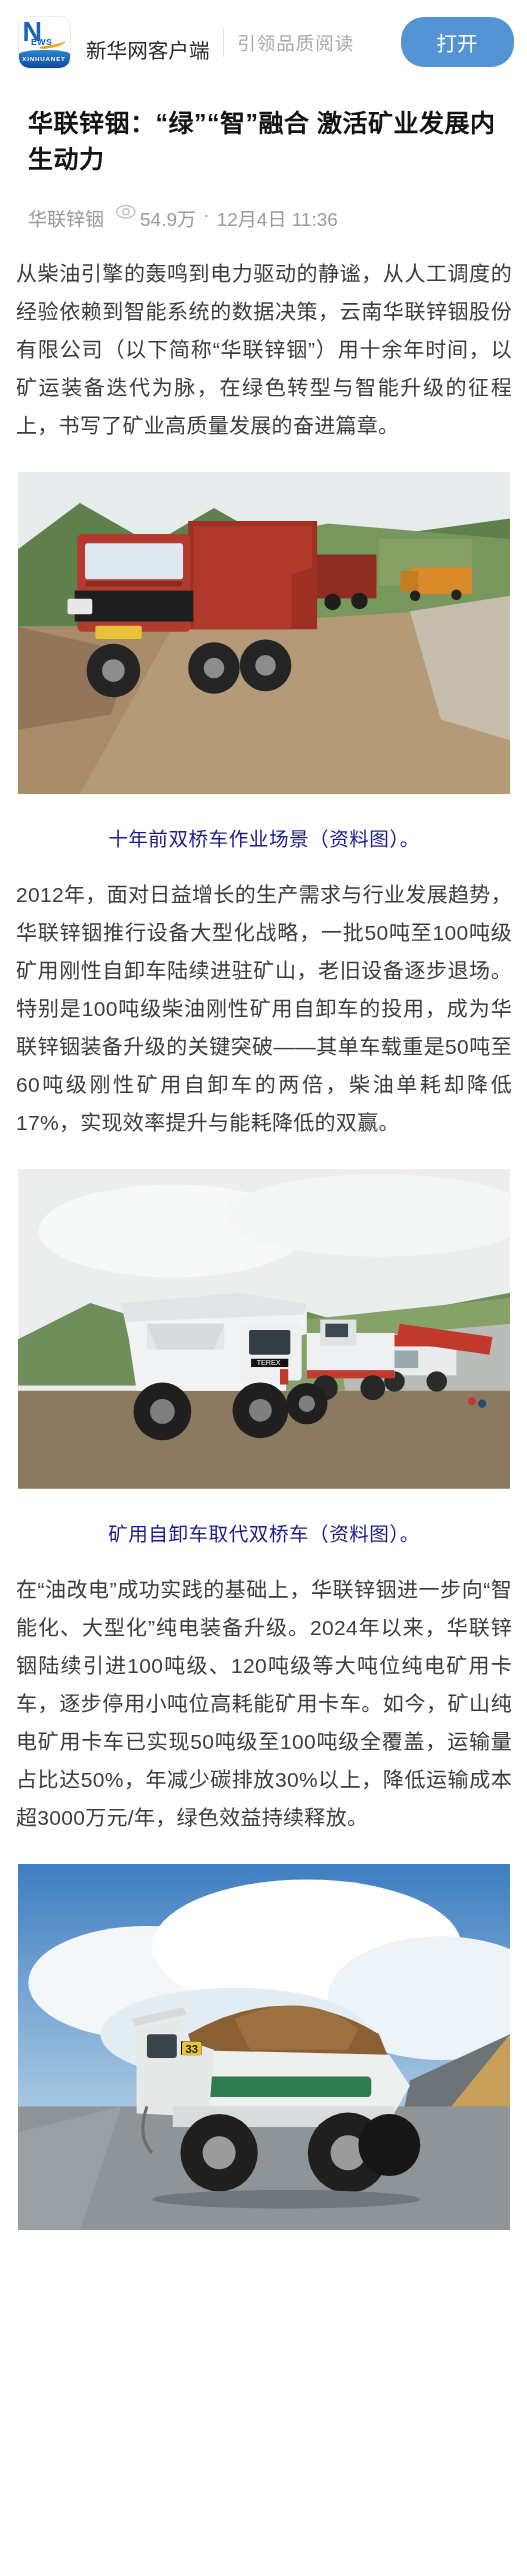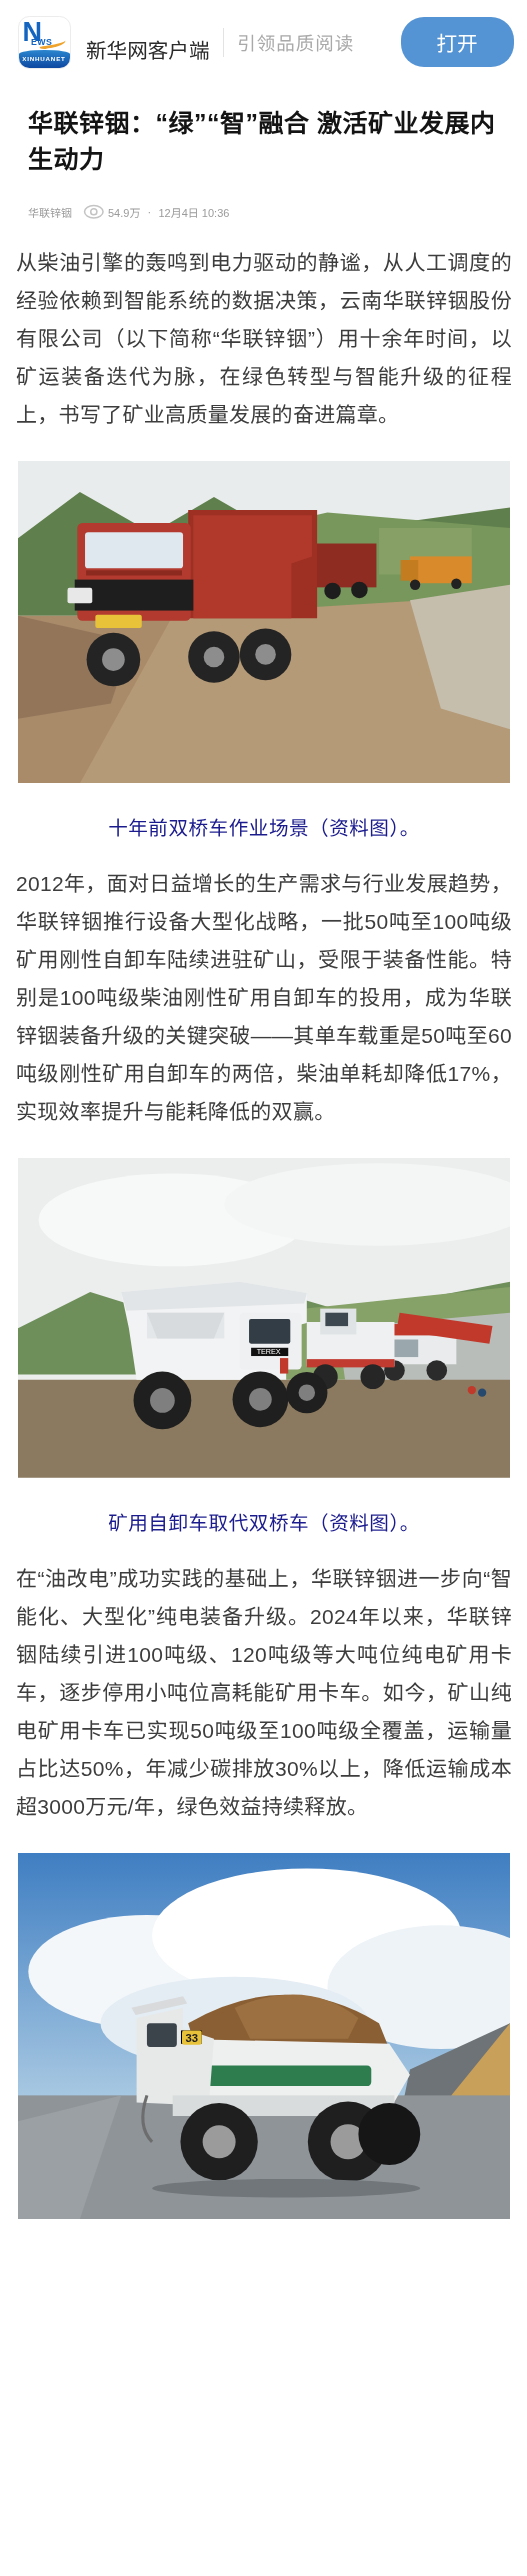--- a/index.html
+++ b/index.html
@@ -39,22 +39,22 @@
     border-radius:23px; background:#5494d4; color:#fff; font-size:20.6px;
     font-family:inherit; display:flex; align-items:center; justify-content:center;
   }
   
   .article { padding:0 0 17.5px 0; }
   .title {
     margin:23px 28px 0; font-size:25px; line-height:36px;
     font-weight:bold; color:#141414; letter-spacing:0.5px;
   }
   .meta {
-    margin:27px 28px 0; display:flex; align-items:center;
-    font-size:11px; color:#9b9b9b;
+    margin:27px 28px 0; display:flex; 
+    font-size:19px; color:#9b9b9b;
   }
   .meta .author { margin-right:11.3px; }
   .eye-icon { width:21.6px; height:15.5px; margin-right:3.1px; }
   .meta .dot { margin:0 7.2px; }
   p.body-par {
     margin:24px 16px 0; font-size:21px; line-height:38px;
     color:#3d3d3d; text-align:justify; letter-spacing:0.3px;
   }
   figure { margin:27px auto 0; width:492px; }
   figure svg { display:block; width:492px; }
@@ -87,21 +87,21 @@
   <h1 class="title">华联锌铟：“绿”“智”融合 激活矿业发展内生动力</h1>
 
   <div class="meta">
     <span class="author">华联锌铟</span>
     <svg class="eye-icon" viewBox="0 0 42 30">
       <ellipse cx="21" cy="15" rx="18" ry="12" fill="none" stroke="#c4c4c4" stroke-width="3"></ellipse>
       <circle cx="21" cy="15" r="6" fill="none" stroke="#c4c4c4" stroke-width="3"></circle>
     </svg>
     <span>54.9万</span>
     <span class="dot">·</span>
-    <span>12月4日 10:36</span>
+    <span>12月4日 11:36</span>
   </div>
 
   <p class="body-par">从柴油引擎的轰鸣到电力驱动的静谧，从人工调度的经验依赖到智能系统的数据决策，云南华联锌铟股份有限公司（以下简称“华联锌铟”）用十余年时间，以矿运装备迭代为脉，在绿色转型与智能升级的征程上，书写了矿业高质量发展的奋进篇章。</p>
 
   <figure>
     <svg viewBox="0 0 954 625" preserveAspectRatio="none">
       <rect width="954" height="625" fill="#dfe3e2"></rect>
       <rect width="954" height="160" fill="#e9ecec"></rect>
       <path d="M0 150 L120 60 L260 140 L380 70 L520 150 L954 90 L954 300 L0 300 Z" fill="#5f7f4c"></path>
       <path d="M420 140 L600 100 L954 130 L954 320 L420 320 Z" fill="#77975c"></path>
@@ -134,21 +134,21 @@
       <circle cx="185" cy="385" r="52" fill="#242424"></circle>
         <circle cx="185" cy="385" r="22" fill="#8d8d8d"></circle>
       <circle cx="380" cy="380" r="50" fill="#242424"></circle>
         <circle cx="380" cy="380" r="20" fill="#8d8d8d"></circle>
       <circle cx="480" cy="375" r="50" fill="#242424"></circle>
         <circle cx="480" cy="375" r="20" fill="#8d8d8d"></circle>
     </svg>
     <figcaption>十年前双桥车作业场景（资料图）。</figcaption>
   </figure>
 
-  <p class="body-par">2012年，面对日益增长的生产需求与行业发展趋势，华联锌铟推行设备大型化战略，一批50吨至100吨级矿用刚性自卸车陆续进驻矿山，受限于装备性能。特别是100吨级柴油刚性矿用自卸车的投用，成为华联锌铟装备升级的关键突破——其单车载重是50吨至60吨级刚性矿用自卸车的两倍，柴油单耗却降低17%，实现效率提升与能耗降低的双赢。</p>
+  <p class="body-par">2012年，面对日益增长的生产需求与行业发展趋势，华联锌铟推行设备大型化战略，一批50吨至100吨级矿用刚性自卸车陆续进驻矿山，老旧设备逐步退场。特别是100吨级柴油刚性矿用自卸车的投用，成为华联锌铟装备升级的关键突破——其单车载重是50吨至60吨级刚性矿用自卸车的两倍，柴油单耗却降低17%，实现效率提升与能耗降低的双赢。</p>
 
   <figure>
     <svg viewBox="0 0 954 620" preserveAspectRatio="none">
       <rect width="954" height="620" fill="#eceeee"></rect>
       <ellipse cx="300" cy="120" rx="260" ry="90" fill="#f7f8f8"></ellipse>
       <ellipse cx="700" cy="90" rx="300" ry="80" fill="#f4f6f6"></ellipse>
       <path d="M0 330 L140 260 L300 310 L470 250 L640 300 L954 240 L954 420 L0 420 Z" fill="#6f8f5a"></path>
       <path d="M480 300 L954 250 L954 430 L480 430 Z" fill="#87a268"></path>
       <path d="M620 330 L954 300 L954 480 L640 470 Z" fill="#b9bdb9"></path>
       <rect y="430" width="954" height="190" fill="#8b7a5f"></rect>

